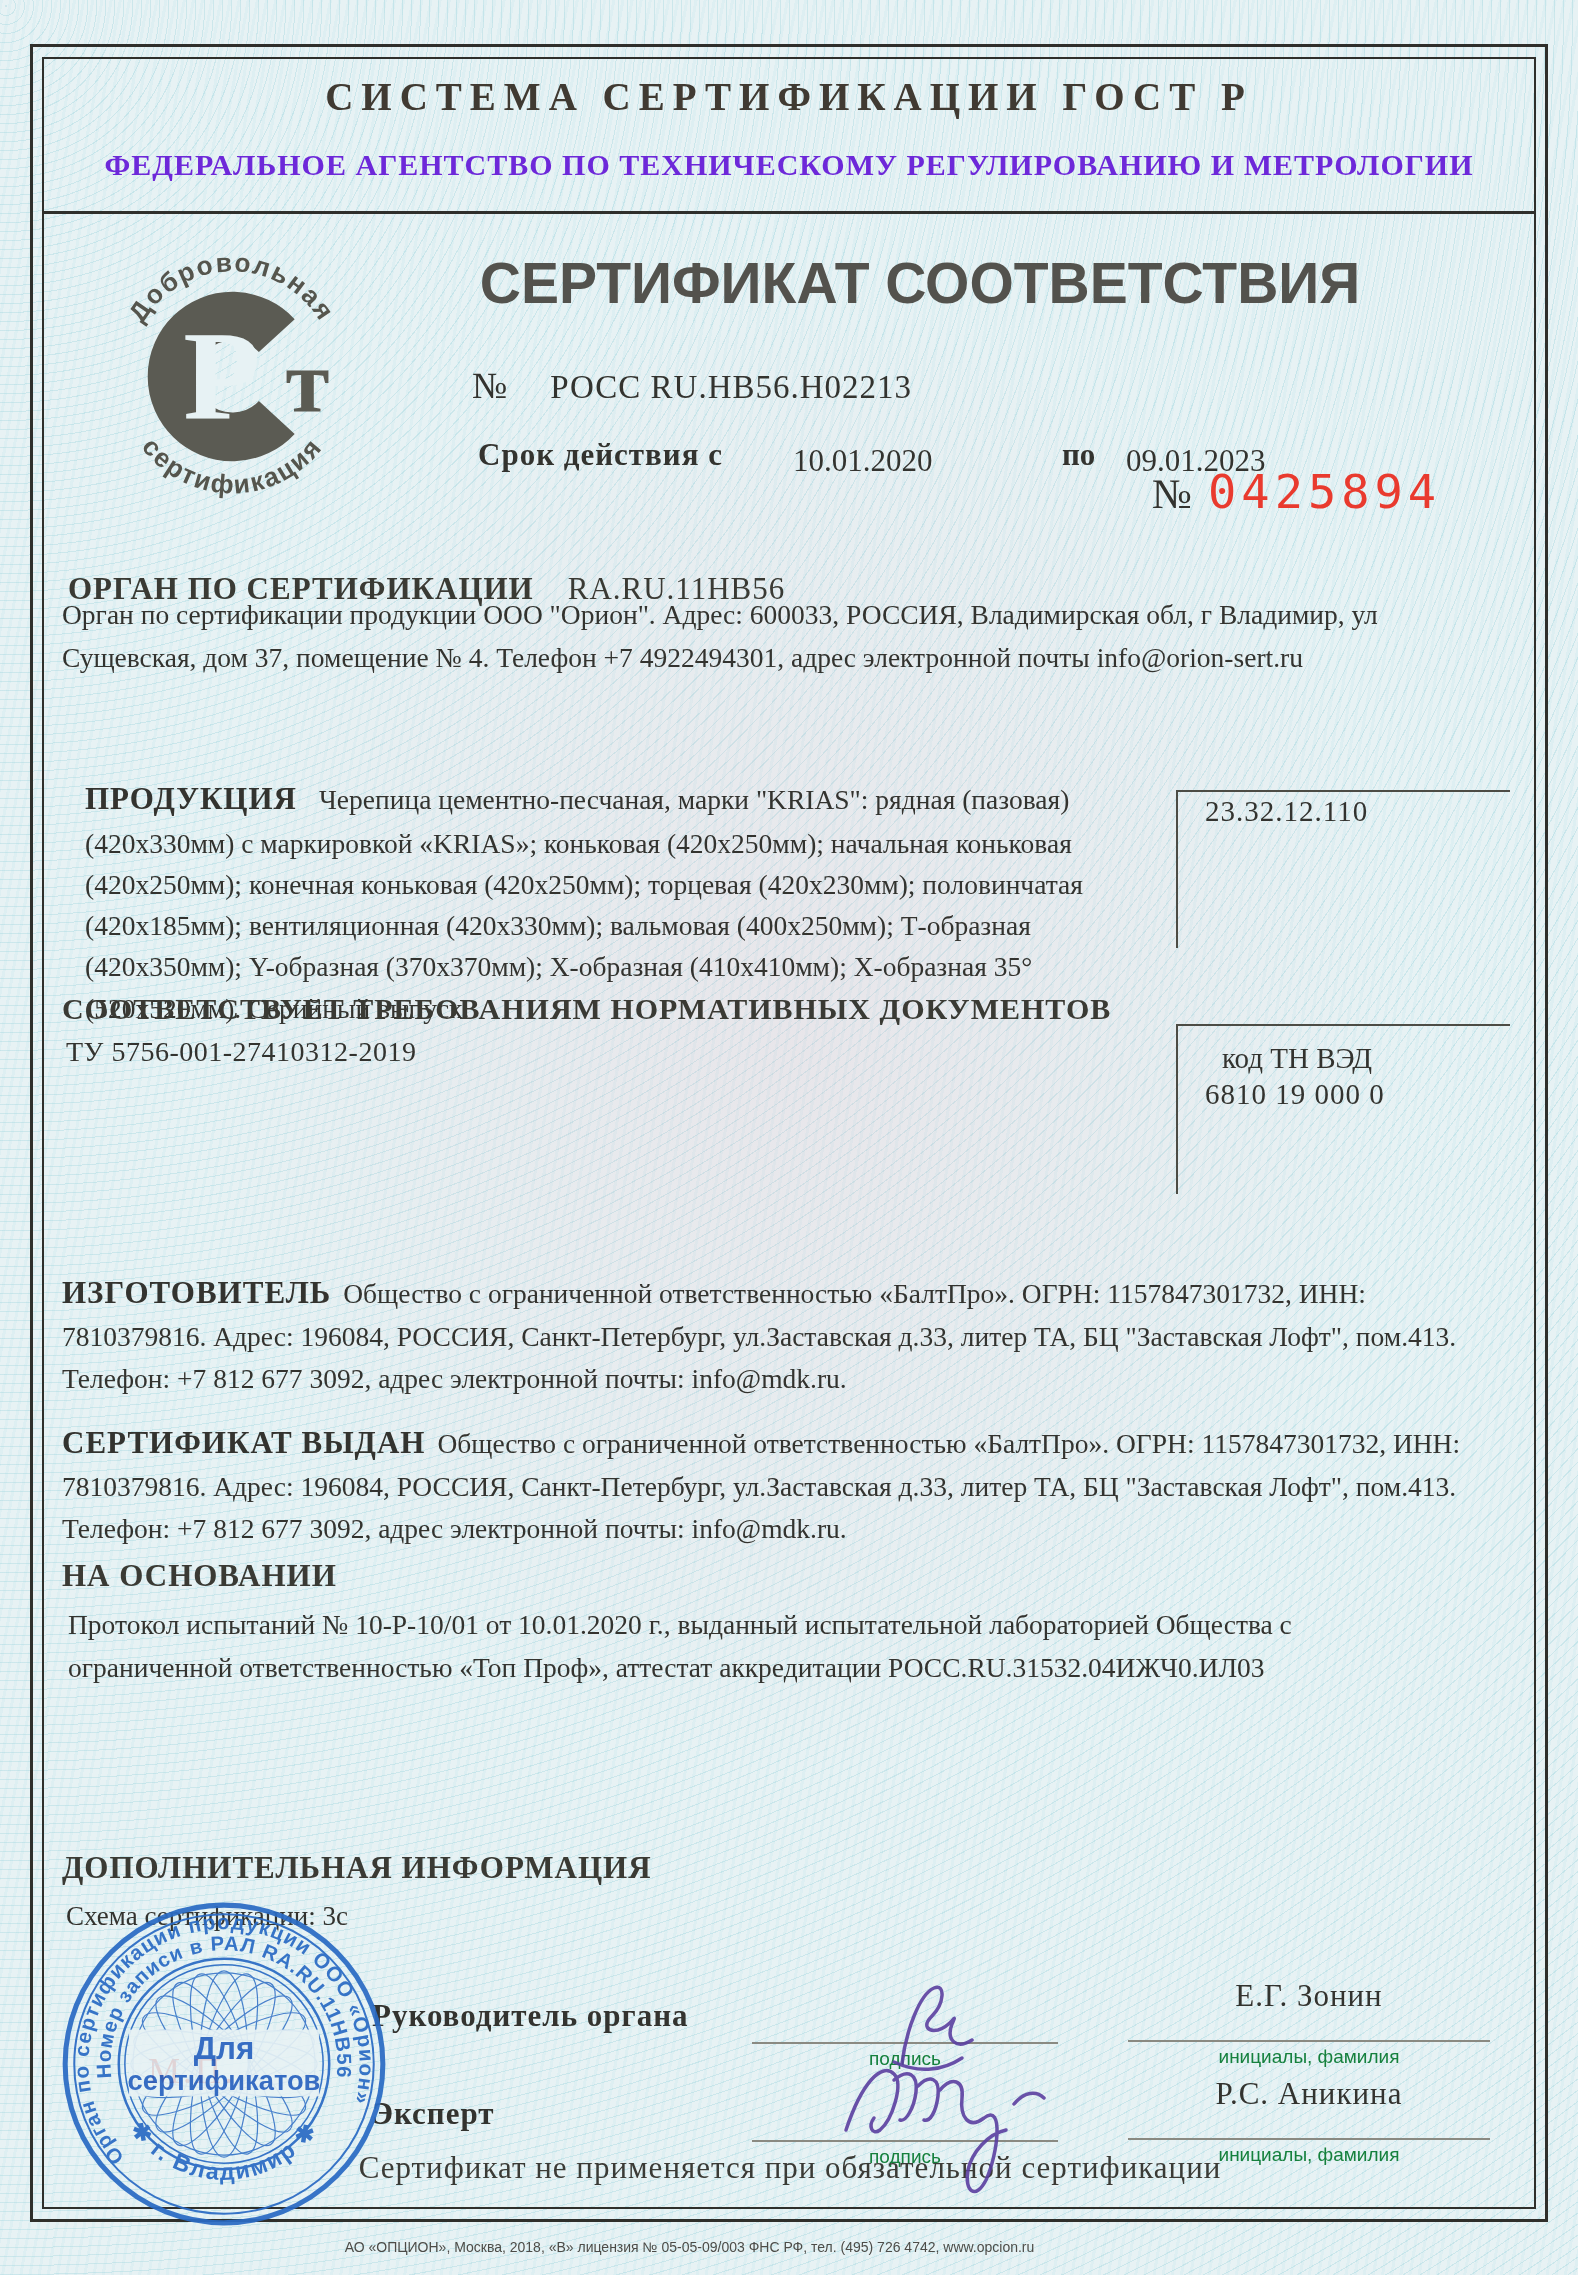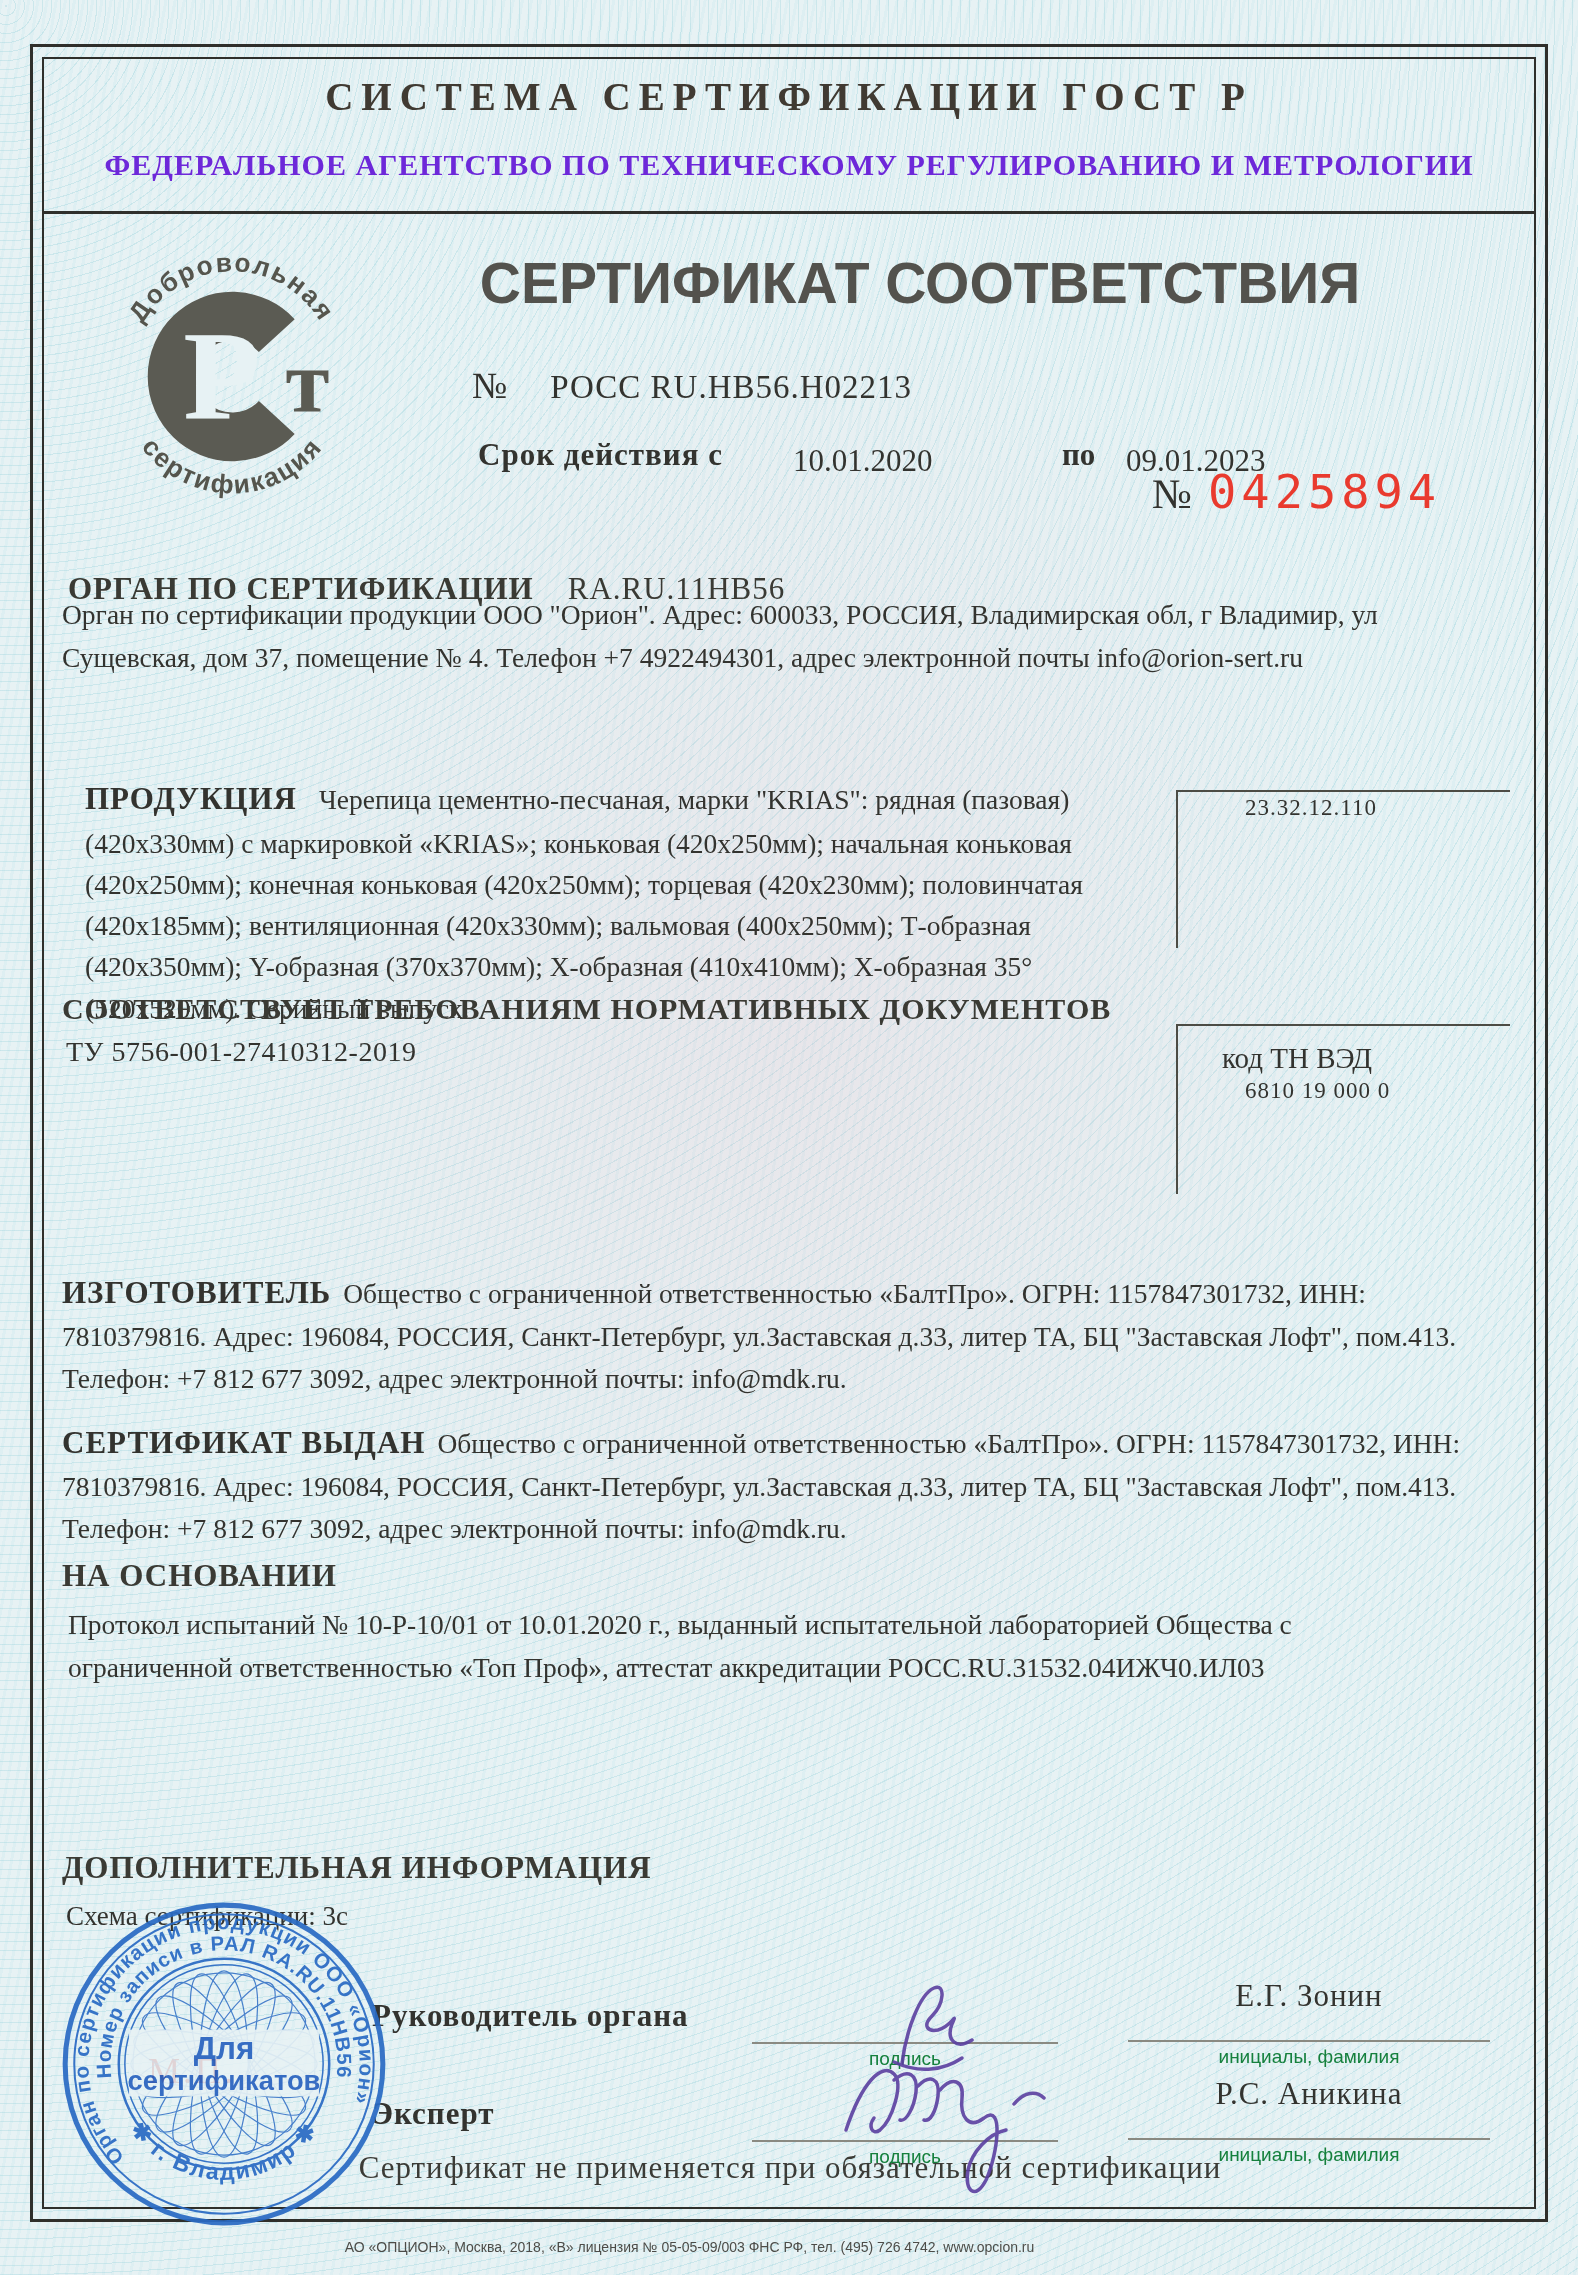--- a/index.html
+++ b/index.html
@@ -36,21 +36,21 @@
   .sec-h{font-size:31px;font-weight:bold;letter-spacing:1px;color:#3a3a34;}
   .org-line{top:548px;left:68px;margin-top:23px;}
   .org-line .reg{font-weight:normal;font-size:31px;margin-left:34px;letter-spacing:1px;}
   .org-text{top:594px;left:62px;width:1448px;font-size:27.5px;line-height:1.55;}
   .product-p{top:776px;left:85px;width:1078px;font-size:27.5px;line-height:1.5;}
   .product-p .ph{font-size:31px;font-weight:bold;letter-spacing:1px;margin-right:22px;}
   .code-box{width:332px;border-top:2px solid #4c4c45;border-left:2px solid #4c4c45;}
   .box-ok{top:790px;left:1176px;height:156px;}
   .box-tn{top:1024px;left:1176px;height:168px;}
   .code-box .cl{font-size:29px;padding:16px 0 0 36px;}
-  .code-box .cv{font-size:23px;padding:3px 0 0 27px;letter-spacing:1px;margin-left:40px;}
+  .code-box .cv{font-size:29px;padding:3px 0 0 27px;letter-spacing:1px;}
   .comp-h{top:992px;left:62px;font-size:30px;}
   .comp-t{top:1036px;left:66px;font-size:28px;letter-spacing:0.5px;}
   .man-p{top:1248px;left:62px;width:1455px;font-size:27.5px;line-height:1.52;margin-top:21px;}
   .man-p .ph{font-size:31px;font-weight:bold;letter-spacing:1px;margin-right:12px;}
   .iss-p{top:1398px;left:62px;width:1455px;font-size:27.5px;line-height:1.52;}
   .basis-h{top:1558px;left:62px;}
   .basis-t{top:1604px;left:68px;width:1385px;font-size:27.5px;line-height:1.55;}
   .add-h{top:1850px;left:62px;}
   .add-t{top:1901px;left:66px;font-size:27px;}
   .mp{top:2050px;left:148px;font-size:36px;color:#b91c1c;letter-spacing:3px;z-index:3;}

